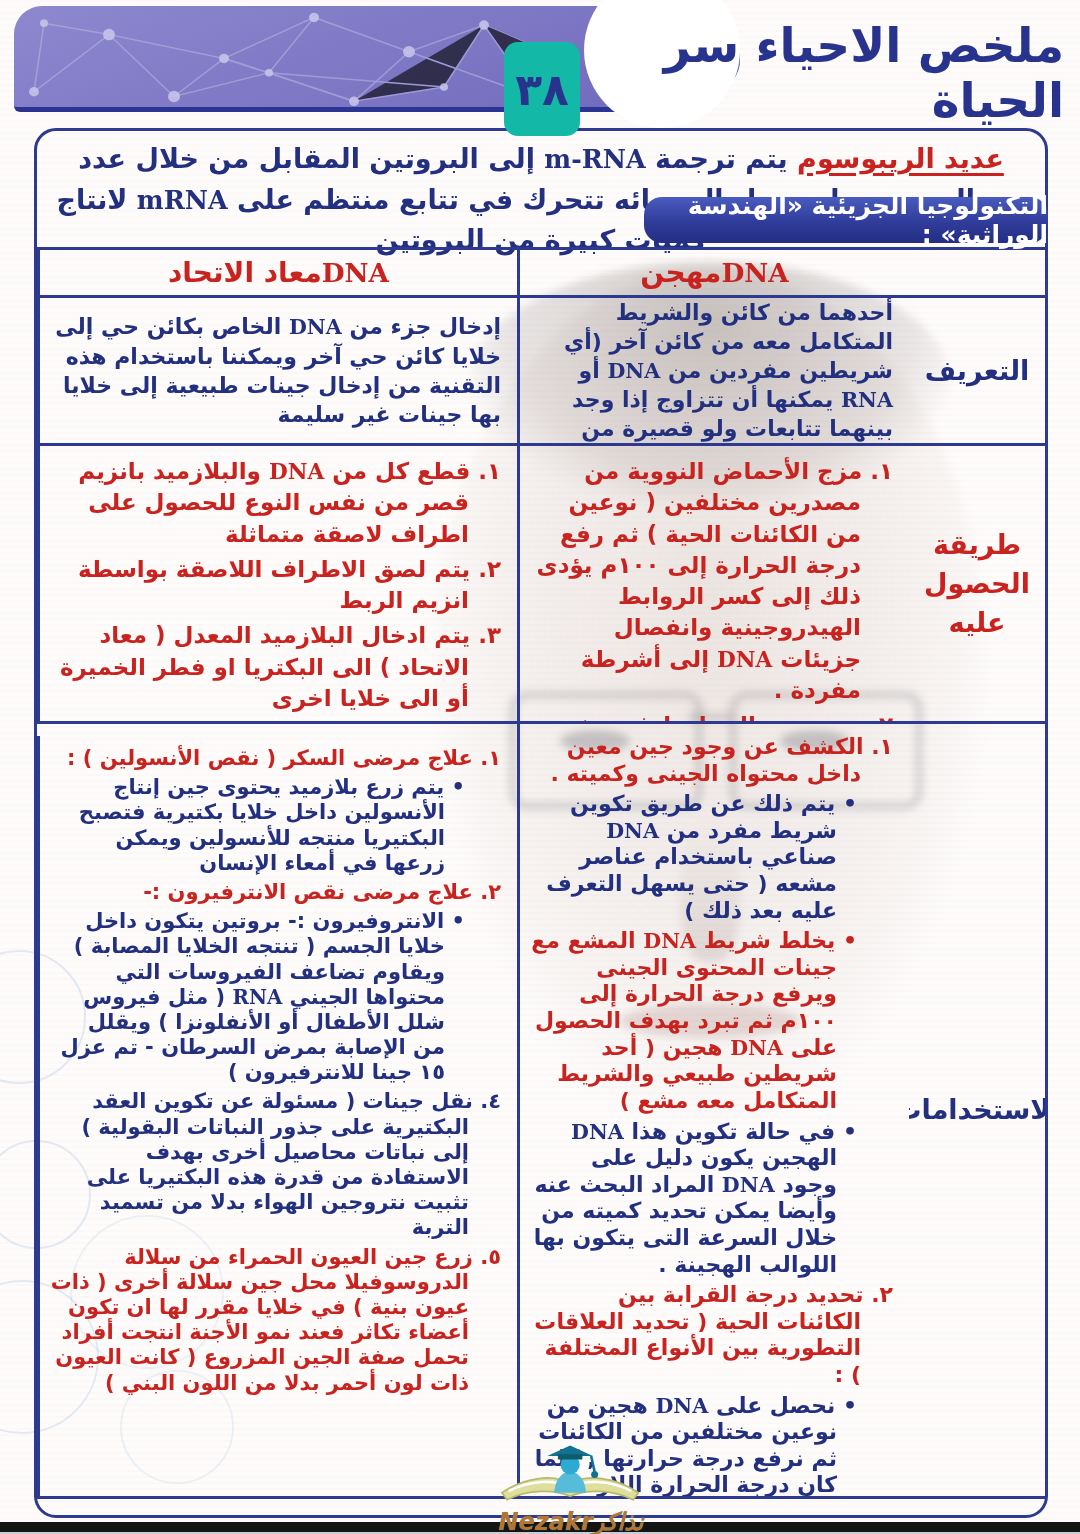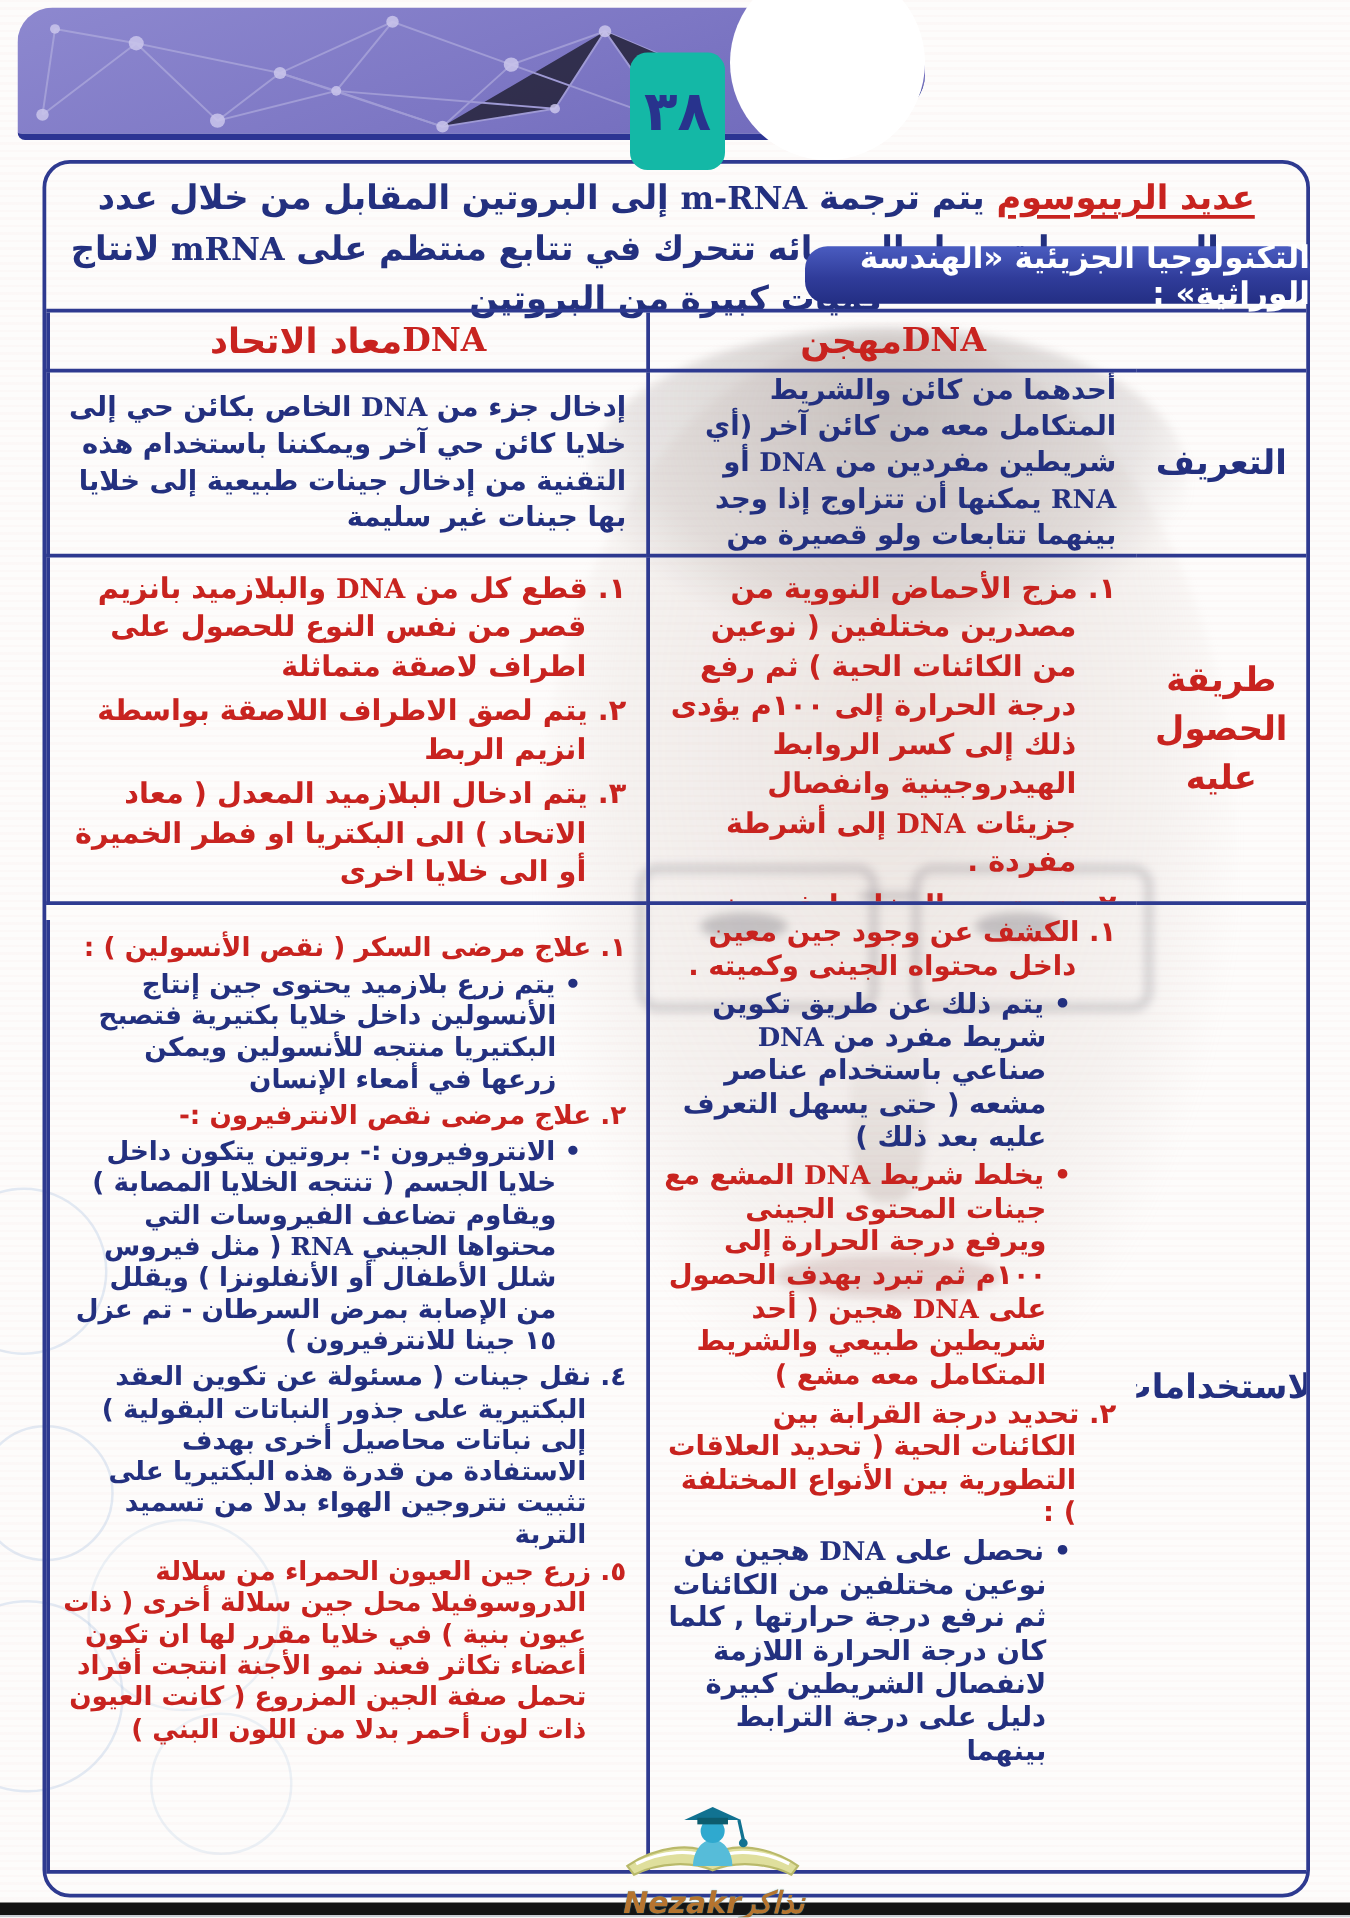--- a/index.html
+++ b/index.html
@@ -173,20 +173,21 @@
           <circle cx="470" cy="20" r="5"></circle>
           <circle cx="520" cy="95" r="5"></circle>
         <circle cx="560" cy="60" r="4"></circle>
       </g>
     </svg>
   </div>
   <div class="crescent"></div>
   <div class="page-tab">
     <span>٣٨</span>
   </div>
+  <div class="page-title">ملخص الاحياء سر الحياة</div>
 
   <div class="outer-box">
 
     <div class="intro">
       <span class="lead">عديد الريبوسوم</span><span> يتم ترجمة <span class="latin">m-RNA</span> إلى البروتين المقابل من خلال عدد من الريبوسومات يصل إلى مائه تتحرك في تتابع منتظم على <span class="latin">mRNA</span> لانتاج كميات كبيرة من البروتين</span>
     </div>
 
     <div class="ribbon">التكنولوجيا الجزيئية «الهندسة الوراثية» :</div>
 
     <div class="tbl">
@@ -212,20 +213,21 @@
         <p class="t-red num">١. قطع كل من <span class="latin">DNA</span> والبلازميد بانزيم قصر من نفس النوع للحصول على اطراف لاصقة متماثلة</p>
         <p class="t-red num">٢. يتم لصق الاطراف اللاصقة بواسطة انزيم الربط</p>
         <p class="t-red num">٣. يتم ادخال البلازميد المعدل ( معاد الاتحاد ) الى البكتريا او فطر الخميرة أو الى خلايا اخرى</p>
       </div>
 
       <div class="cell rowlab blue">الاستخدامات</div>
       <div class="cell bl body-cell fs-usem">
         <p class="t-red num">١. الكشف عن وجود جين معين داخل محتواه الجينى وكميته .</p>
         <p class="t-blue bul">• يتم ذلك عن طريق تكوين شريط مفرد من <span class="latin">DNA</span> صناعي باستخدام عناصر مشعه ( حتى يسهل التعرف عليه بعد ذلك )</p>
         <p class="t-red bul">• يخلط شريط <span class="latin">DNA</span> المشع مع جينات المحتوى الجينى ويرفع درجة الحرارة إلى ١٠٠م ثم تبرد بهدف الحصول على <span class="latin">DNA</span> هجين ( أحد شريطين طبيعي والشريط المتكامل معه مشع )</p>
+        <p class="t-blue bul">• في حالة تكوين هذا <span class="latin">DNA</span> الهجين يكون دليل على وجود <span class="latin">DNA</span> المراد البحث عنه وأيضا يمكن تحديد كميته من خلال السرعة التى يتكون بها اللوالب الهجينة .</p>
         <p class="t-red num">٢. تحديد درجة القرابة بين الكائنات الحية ( تحديد العلاقات التطورية بين الأنواع المختلفة ) :</p>
         <p class="t-blue bul">• نحصل على <span class="latin">DNA</span> هجين من نوعين مختلفين من الكائنات ثم نرفع درجة حرارتها , كلما كان درجة الحرارة اللازمة لانفصال الشريطين كبيرة دليل على درجة الترابط بينهما</p>
 
       </div>
       <div class="cell bl body-cell fs-user">
         <p class="t-red num">١. علاج مرضى السكر ( نقص الأنسولين ) :</p>
         <p class="t-blue bul">• يتم زرع بلازميد يحتوى جين إنتاج الأنسولين داخل خلايا بكتيرية فتصبح البكتيريا منتجه للأنسولين ويمكن زرعها في أمعاء الإنسان</p>
         <p class="t-red num">٢. علاج مرضى نقص الانترفيرون :-</p>
         <p class="t-blue bul">• الانتروفيرون :- بروتين يتكون داخل خلايا الجسم ( تنتجه الخلايا المصابة ) ويقاوم تضاعف الفيروسات التي محتواها الجيني <span class="latin">RNA</span> ( مثل فيروس شلل الأطفال أو الأنفلونزا ) ويقلل من الإصابة بمرض السرطان - تم عزل ١٥ جينا للانترفيرون )</p>
         <p class="t-blue num">٤. نقل جينات ( مسئولة عن تكوين العقد البكتيرية على جذور النباتات البقولية ) إلى نباتات محاصيل أخرى بهدف الاستفادة من قدرة هذه البكتيريا على تثبيت نتروجين الهواء بدلا من تسميد التربة</p>

